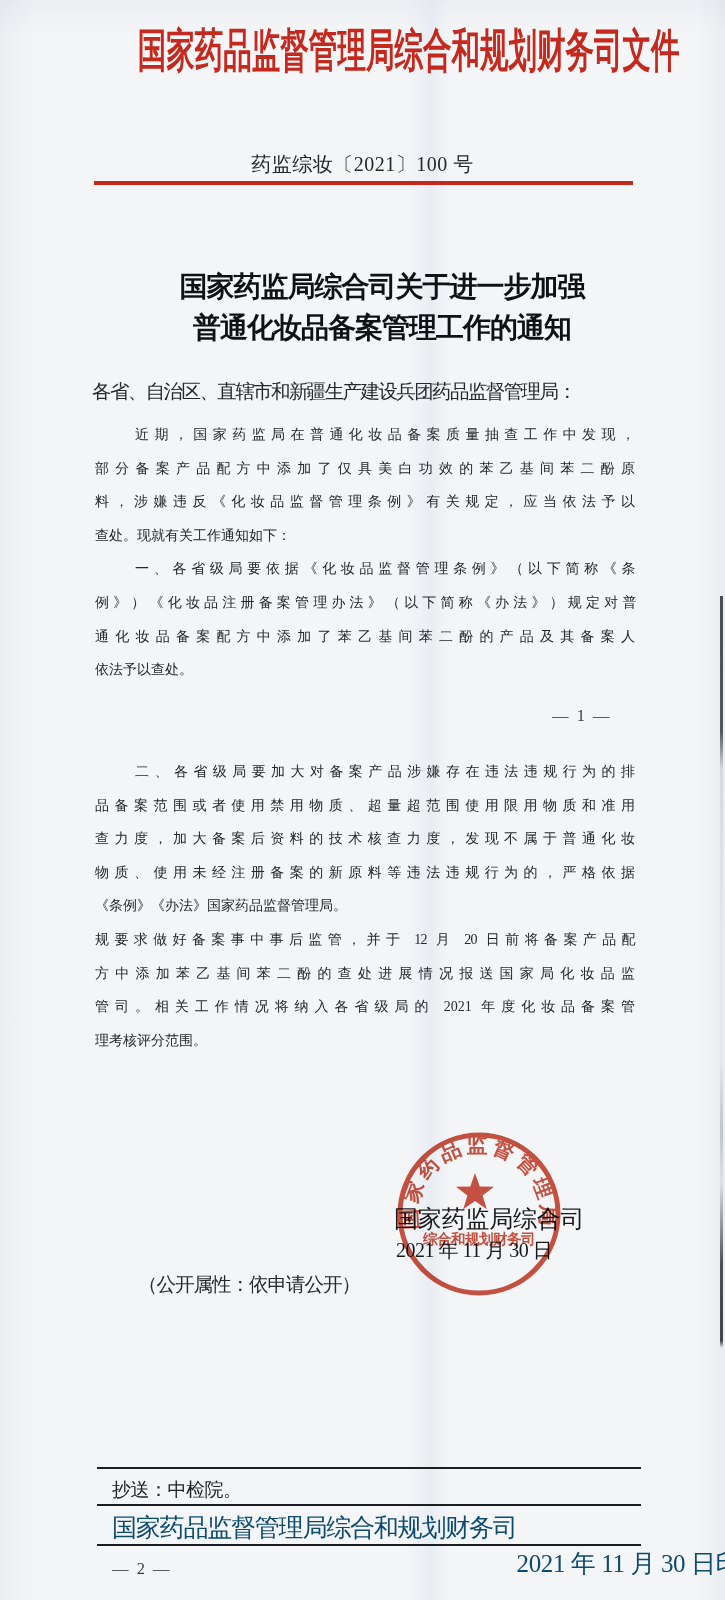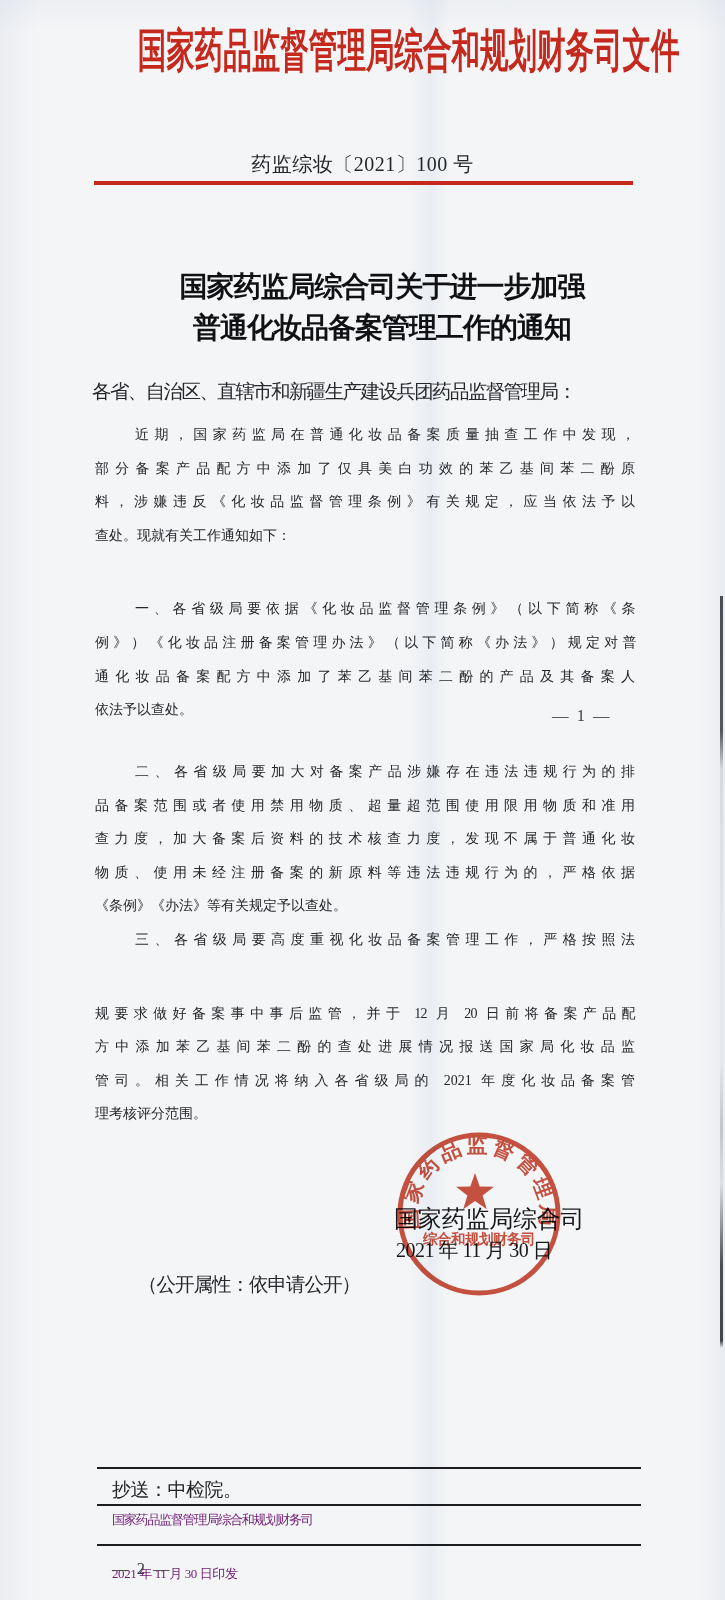--- a/index.html
+++ b/index.html
@@ -34,41 +34,41 @@
   .recipient{ left:92px; top:378px; font-size:19.5px; letter-spacing:-1.6px; color:#25272b; }
 
   
   .pblock{ left:95px; width:540px; color:#25272b; }
   .pblock .bl{
     height:33.6px; line-height:33.6px; font-size:14px;
     text-align:justify; text-align-last:justify;
   }
   .pblock .noj{ text-align:left; text-align-last:left; }
   .ind{ text-indent:40px; }
-  .ta{ letter-spacing:-.6px;margin-top:40px; }
+  .ta{ letter-spacing:-.6px; }
   .tb{ letter-spacing:-1.4px; }
   #pblock1{ top:418px; }
   #pblock2{ top:755px; }
 
   .pgnum{ font-size:16.5px; letter-spacing:2px; color:#3a3c40; white-space:nowrap; }
   #pgnum1{ left:552px; top:706px; }
   #pgnum2{ left:112px; top:1559px; }
 
   
   .sig-org{ left:394px; top:1203px; font-size:24px; color:#17181b; letter-spacing:-.2px; white-space:nowrap;}
   .sig-date{ left:396px; top:1237px; font-size:20px; color:#17181b; letter-spacing:-.5px; white-space:nowrap;}
   .seal{ left:394px; top:1129px; width:170px; height:170px; mix-blend-mode:multiply; opacity:.9; }
 
   .disclosure{ left:138px; top:1271px; font-size:19.5px; letter-spacing:-1px; color:#26282c; white-space:nowrap;}
 
   
   .f-rule{ left:97px; width:544px; height:2px; background:#1c1d20; }
   #frule1{ top:1467px; } #frule2{ top:1504px; } #frule3{ top:1544px; }
   .f-cc{ left:112px; top:1477px; font-size:19px; letter-spacing:-.5px; color:#222428; white-space:nowrap;}
-  .f-issue{ left:112px; top:1511px; width:508px; display:flex; justify-content:space-between; color:#701a75; font-size:13px;flex-direction:column;}
+  .f-issue{ left:112px; top:1511px; width:508px; display:flex; justify-content:space-between; color:#0c4a6e; font-size:25px;}
   .f-issue .org{ letter-spacing:-1.2px; white-space:nowrap;}
   .f-issue .date{ letter-spacing:-.4px; white-space:nowrap;margin-top:36px;}
 
   
   .edge{
     left:720px; top:596px; width:3px; height:752px;
     background:linear-gradient(180deg,
       rgba(45,50,58,.85) 0%, rgba(45,50,58,.8) 18%, rgba(120,130,142,.18) 23%,
       rgba(150,160,172,.07) 45%, rgba(150,160,172,.07) 62%, rgba(100,110,122,.32) 71%,
       rgba(130,140,150,.12) 78%, rgba(35,40,46,.8) 89%, rgba(35,40,46,.85) 99%, rgba(35,40,46,0) 100%);
@@ -99,22 +99,21 @@
   <div class="bl noj">依法予以查处。</div>
 </div>
 
 <div class="abs pgnum" id="pgnum1">— 1 —</div>
 
 <div class="abs pblock" id="pblock2">
   <div class="bl ind">二、各省级局要加大对备案产品涉嫌存在违法违规行为的排</div>
   <div class="bl">品备案范围或者使用禁用物质、超量超范围使用限用物质和准用</div>
   <div class="bl">查力度，加大备案后资料的技术核查力度，发现不属于普通化妆</div>
   <div class="bl">物质、使用未经注册备案的新原料等违法违规行为的，严格依据</div>
-  <div class="bl noj">《条例》《办法》等有关规定予以查处。</div>
-  <div class="bl ind">三、各省级局要高度重视化妆品备案管理工作，严格按照法</div>
+  <div class="bl noj">《条例》《办法》国家药品监督管理局。</div>
   <div class="bl ta">规要求做好备案事中事后监管，并于 12 月 20 日前将备案产品配</div>
   <div class="bl">方中添加苯乙基间苯二酚的查处进展情况报送国家局化妆品监</div>
   <div class="bl">管司。相关工作情况将纳入各省级局的 2021 年度化妆品备案管</div>
   <div class="bl noj">理考核评分范围。</div>
 </div>
 
 <div class="abs sig-org">国家药监局综合司</div>
 <div class="abs sig-date">2021 年 11 月 30 日</div>
 
 <svg class="abs seal" viewBox="0 0 170 170">

